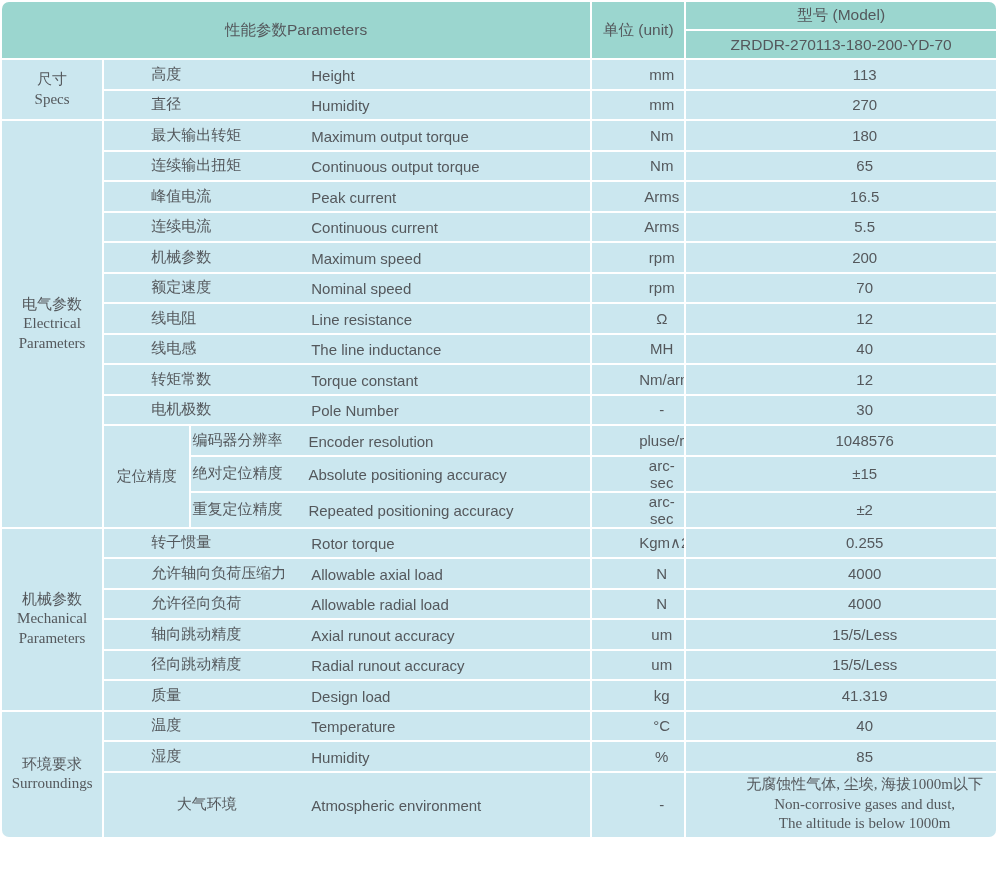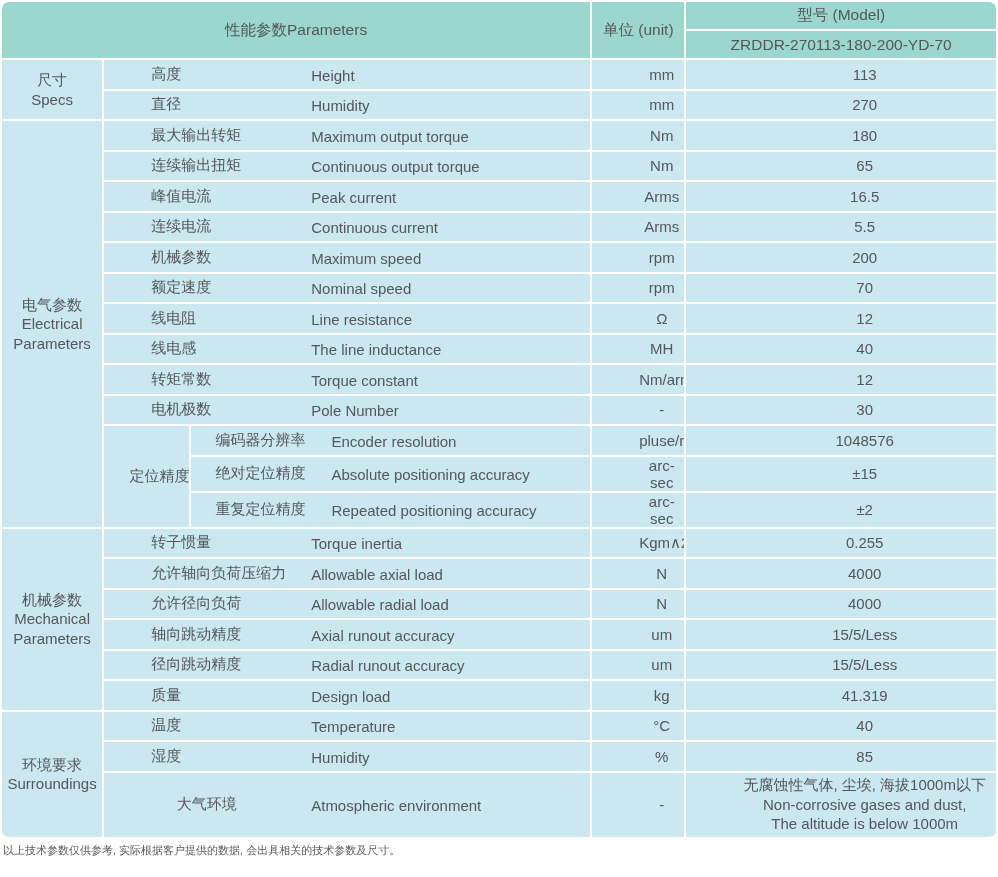--- a/index.html
+++ b/index.html
@@ -15,29 +15,29 @@
   col.c1{width:100px}col.c2{width:85px}col.c3{width:118px}col.c4{width:278px}col.c5{width:92px}col.c6{width:309px}
   th,td{background:var(--cell-bg);font-weight:normal;font-size:15px;height:28.5px;padding:0;vertical-align:middle;overflow:hidden;}
   th.hdr{background:var(--header-bg);text-align:center;font-size:15.5px;}
   th.h-row1{height:27px}
   th.h-row2{height:27px}
   .corner-tl{border-top-left-radius:7px}
   .corner-tr{border-top-right-radius:7px}
   .corner-bl{border-bottom-left-radius:7px}
   .corner-br{border-bottom-right-radius:7px}
   td.cat{text-align:center;line-height:19.5px;}
-  td.grp{text-align:right;}
+  td.grp{text-align:center;}
   .row-inner{display:flex;align-items:flex-end;width:100%;}
   .cn{flex:0 0 158px;padding-left:47px;white-space:nowrap;}
-  .cn-sub{flex:0 0 114px;padding-left:24px;white-space:nowrap;}
+  .cn-sub{flex:0 0 114px;padding-left:1px;white-space:nowrap;}
   .cn-center{flex:0 0 205px;text-align:center;white-space:nowrap;}
   .en{flex:1;padding-left:2px;white-space:nowrap;}
   td.unit,td.val{text-align:center;padding-left:47px;}
   tr.tall td{height:64px;}
-  .vline{display:block;line-height:19.5px;}
+  .vline{display:block;line-height:19.5px;font-family:Liberation Serif, serif;}
   .footnotes{padding:4px 0 0 3px;}
   .fn-cn{font-size:11px;color:var(--footnote);line-height:15px;}
   .fn-en{font-size:10.5px;color:var(--footnote);line-height:14px;}
 </style>
 </head>
 <body>
 
 <table>
   <colgroup>
     <col class="c1">
@@ -223,21 +223,21 @@
 
   <tr>
     <td class="cat" rowspan="6">
       <span class="vline">机械参数</span>
       <span class="vline">Mechanical</span>
       <span class="vline">Parameters</span>
     </td>
     <td colspan="3">
           <div class="row-inner">
       <span class="cn">转子惯量</span>
-      <span class="en">Torque inertia</span>
+      <span class="en">Rotor torque</span>
           </div>
     </td>
     <td class="unit">Kgm∧2</td>
     <td class="val">0.255</td>
   </tr>
   <tr>
     <td colspan="3">
           <div class="row-inner">
       <span class="cn">允许轴向负荷压缩力</span>
       <span class="en">Allowable axial load</span>
@@ -322,14 +322,13 @@
     <td class="val corner-br">
       <span class="vline">无腐蚀性气体, 尘埃, 海拔1000m以下</span>
       <span class="vline">Non-corrosive gases and dust,</span>
       <span class="vline">The altitude is below 1000m</span>
     </td>
   </tr>
 </tbody>
   </table>
 
 <div class="footnotes">
-  <div class="fn-cn">以上技术参数仅供参考, 实际根据客户提供的数据, 会出具相关的技术参数及尺寸。</div>
 </div>
 
 </body></html>

